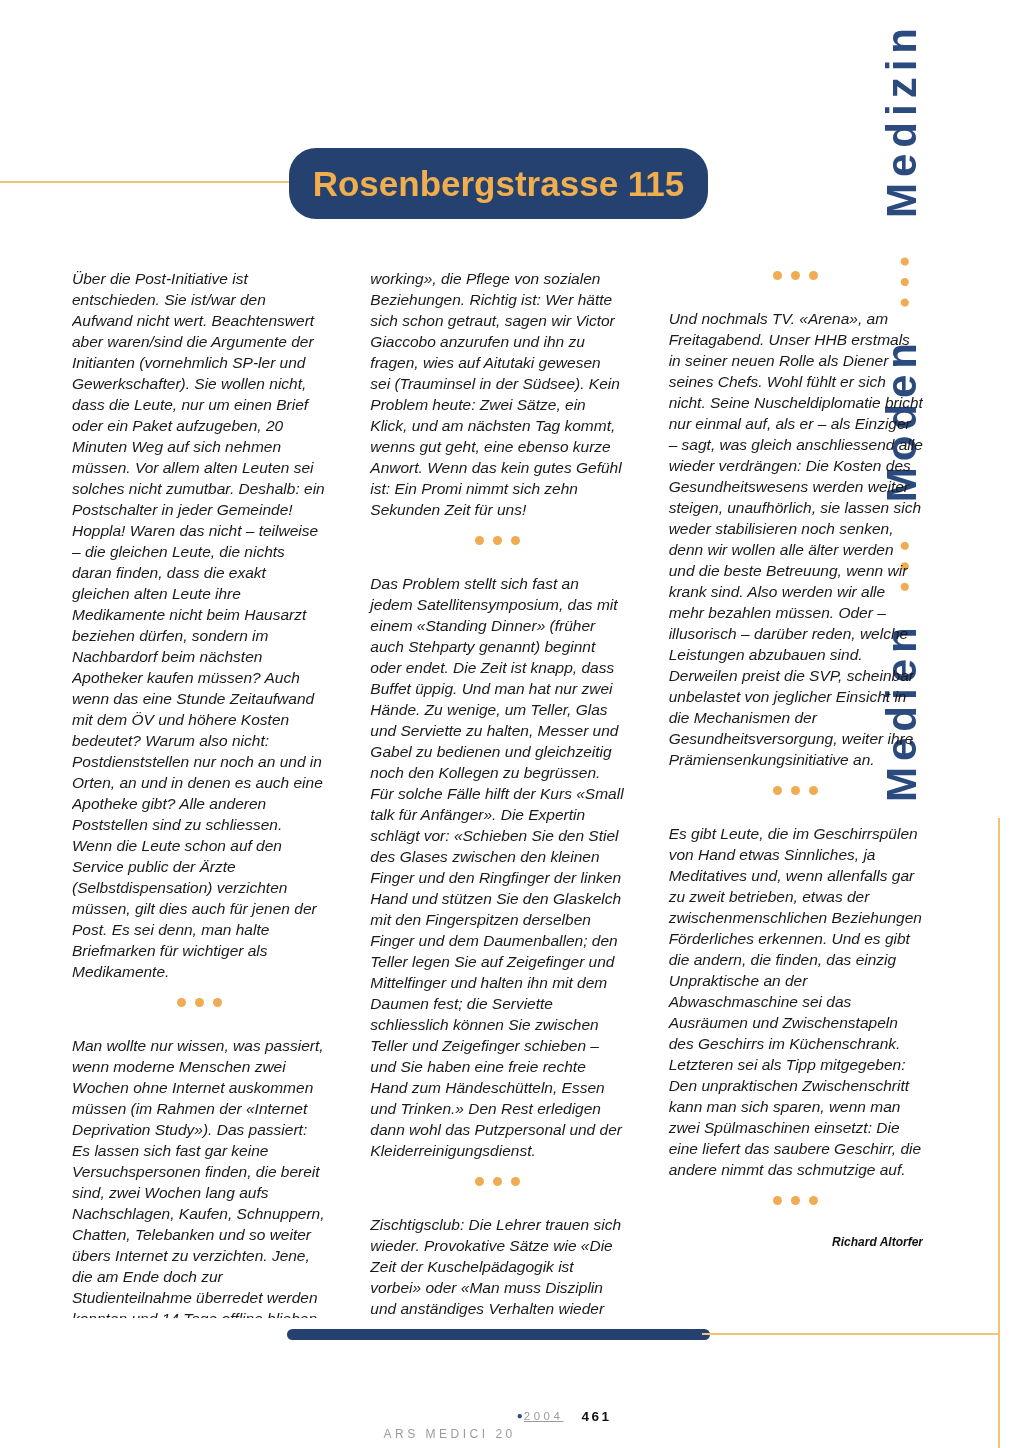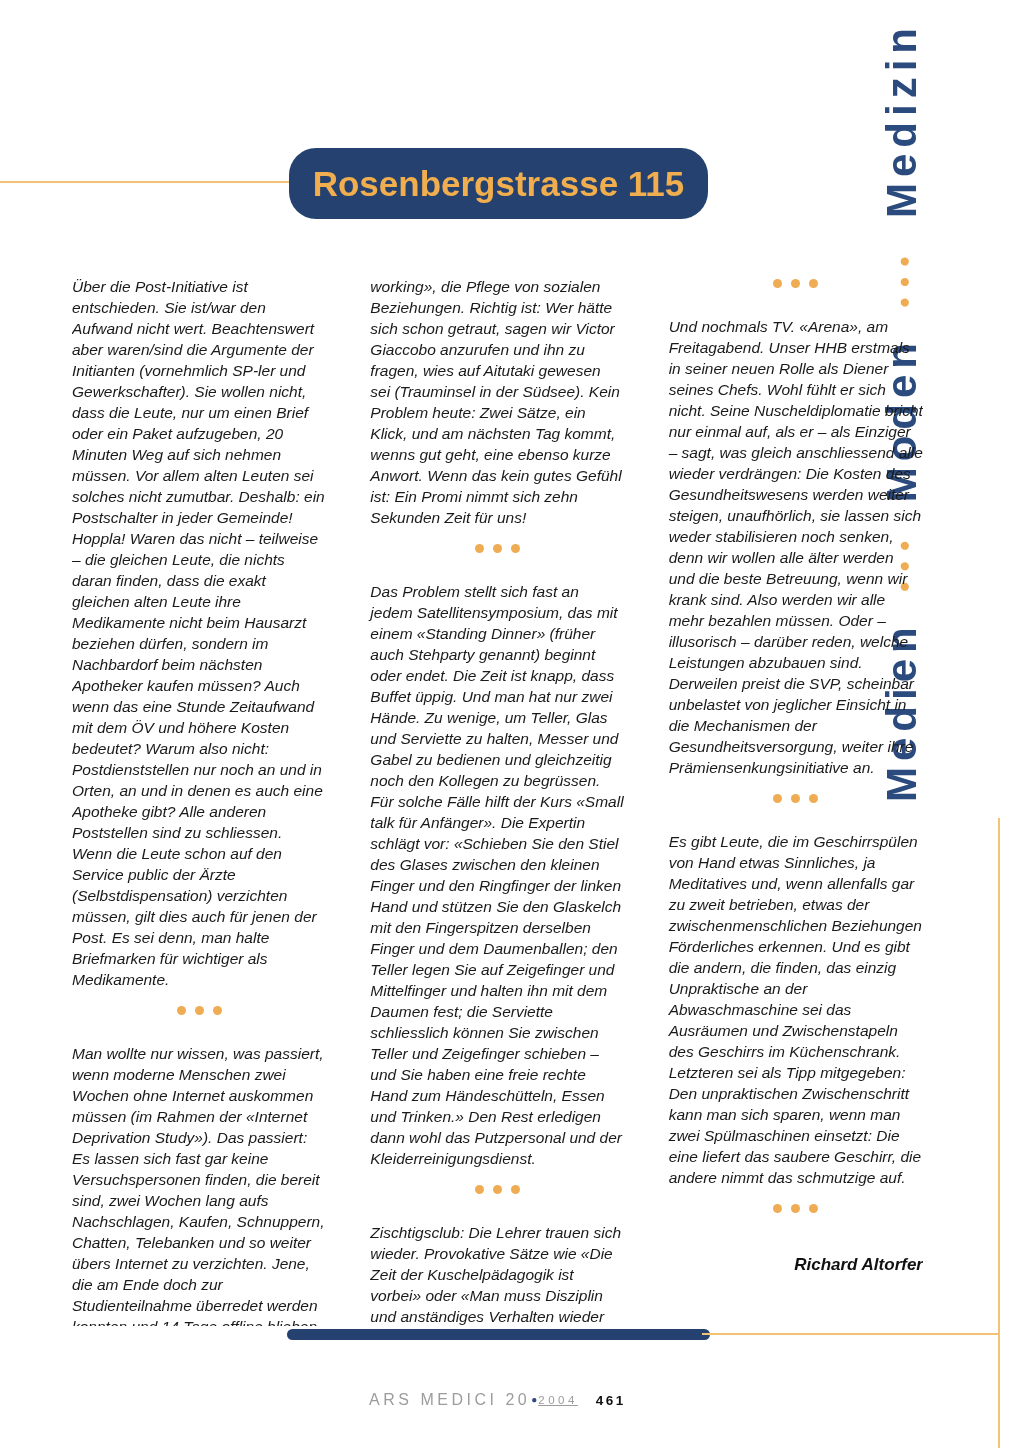--- a/index.html
+++ b/index.html
@@ -33,42 +33,42 @@
   }
   .sidebar-word{
     color:#2b4a7d;font-size:42px;font-weight:bold;letter-spacing:6px;
   }
   .sidebar-dots{
     color:#efac53;font-size:19px;letter-spacing:9px;font-weight:bold;
     position:relative;top:2px;
   }
   
   .columns{
-    position:absolute;left:72px;top:276px;width:851px;height:1050px;
+    position:absolute;left:72px;top:268px;width:851px;height:1050px;
     display:grid;grid-template-columns:repeat(3,1fr);column-gap:44px;
     overflow:hidden;
   }
   .col p{
     margin:0;
     font-style:italic;font-size:15.5px;line-height:21px;color:#1a1a1a;
     text-align:left;
   }
   .dots-sep{display:flex;justify-content:center;gap:9px;margin:16px 0 28px 0;}
   .dots-sep.first{margin-top:3px;}
   .dots-sep .dot{width:9px;height:9px;border-radius:50%;background:#efac53;}
   .author{
-    margin-top:42px;text-align:right;font-style:italic;font-weight:bold;
-    font-size:17px;color:#111111;
+    margin-top:30px;text-align:right;font-style:italic;font-weight:bold;
+    font-size:12px;color:#111111;
   }
   
   .footer{
     position:absolute;left:72px;top:1391px;width:851px;
     display:flex;align-items:center;justify-content:center;
   }
-  .footer .journal{color:#9c9c9c;font-size:16px;letter-spacing:3.5px;}
+  .footer .journal{color:#9c9c9c;font-size:12px;letter-spacing:3.5px;margin-top:36px;}
   .footer .issue-dot{color:#2b4a7d;font-size:10px;margin:0 1px;position:relative;top:-1px;}
   .footer .year{color:#9c9c9c;font-size:11.5px;letter-spacing:3.5px;text-decoration:underline;}
   .footer .page-number{color:#111111;font-size:13.5px;font-weight:bold;letter-spacing:2.5px;margin-left:18px;}
 </style>
 </head>
 <body>
 
 <div class="page">
 
   <div class="top-rule"></div>

